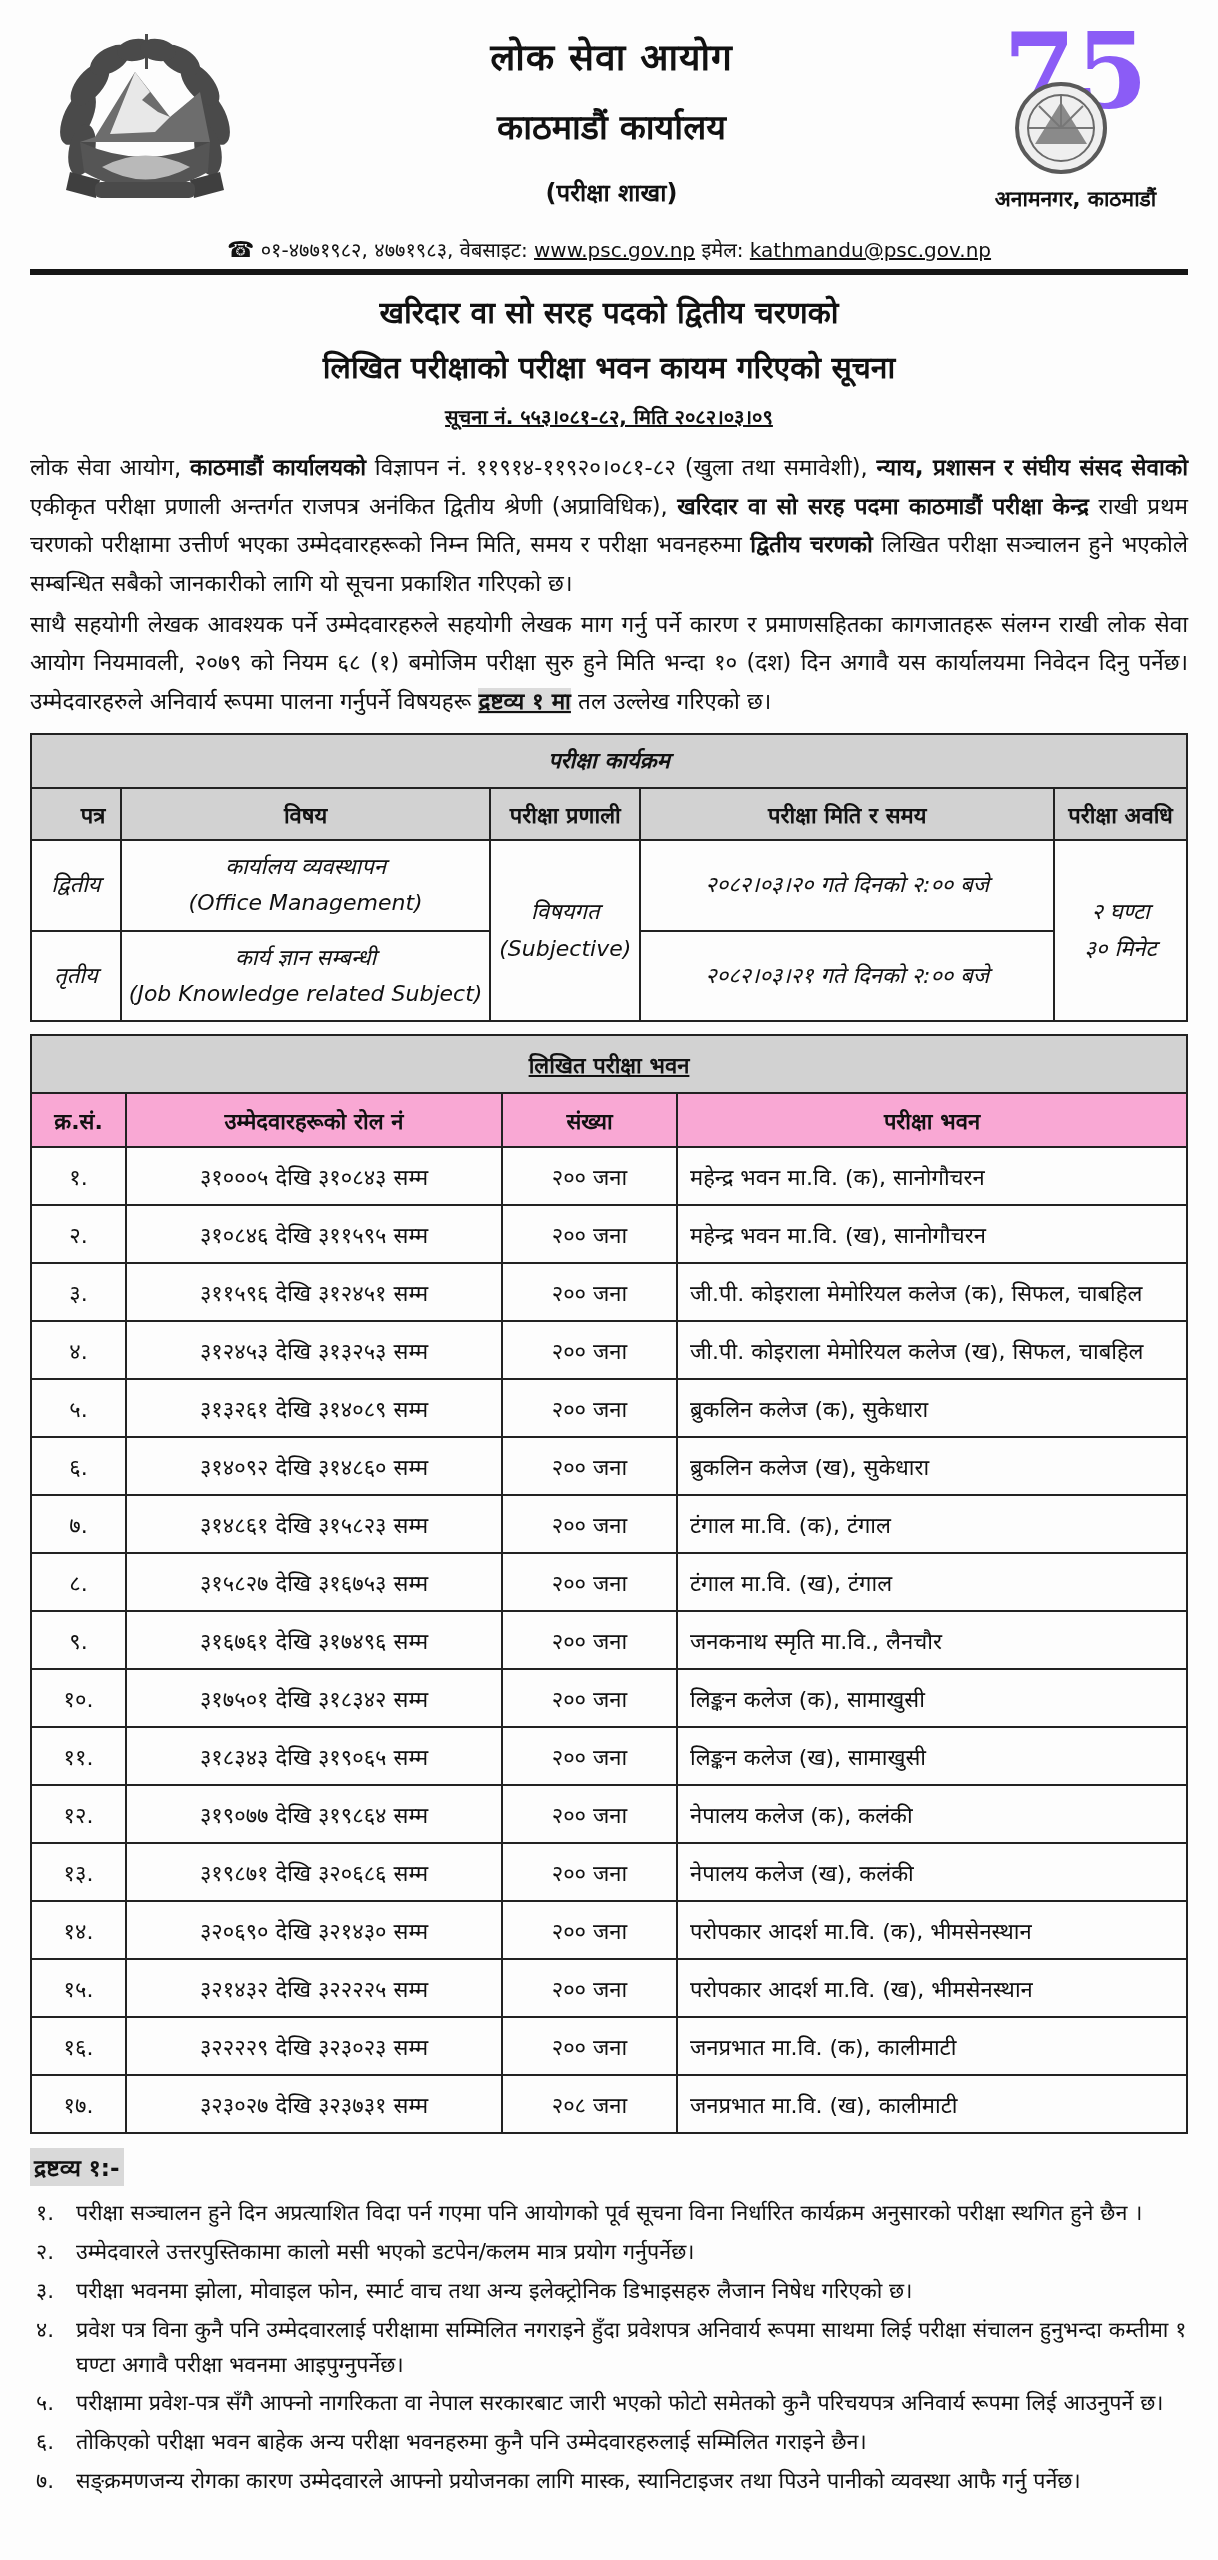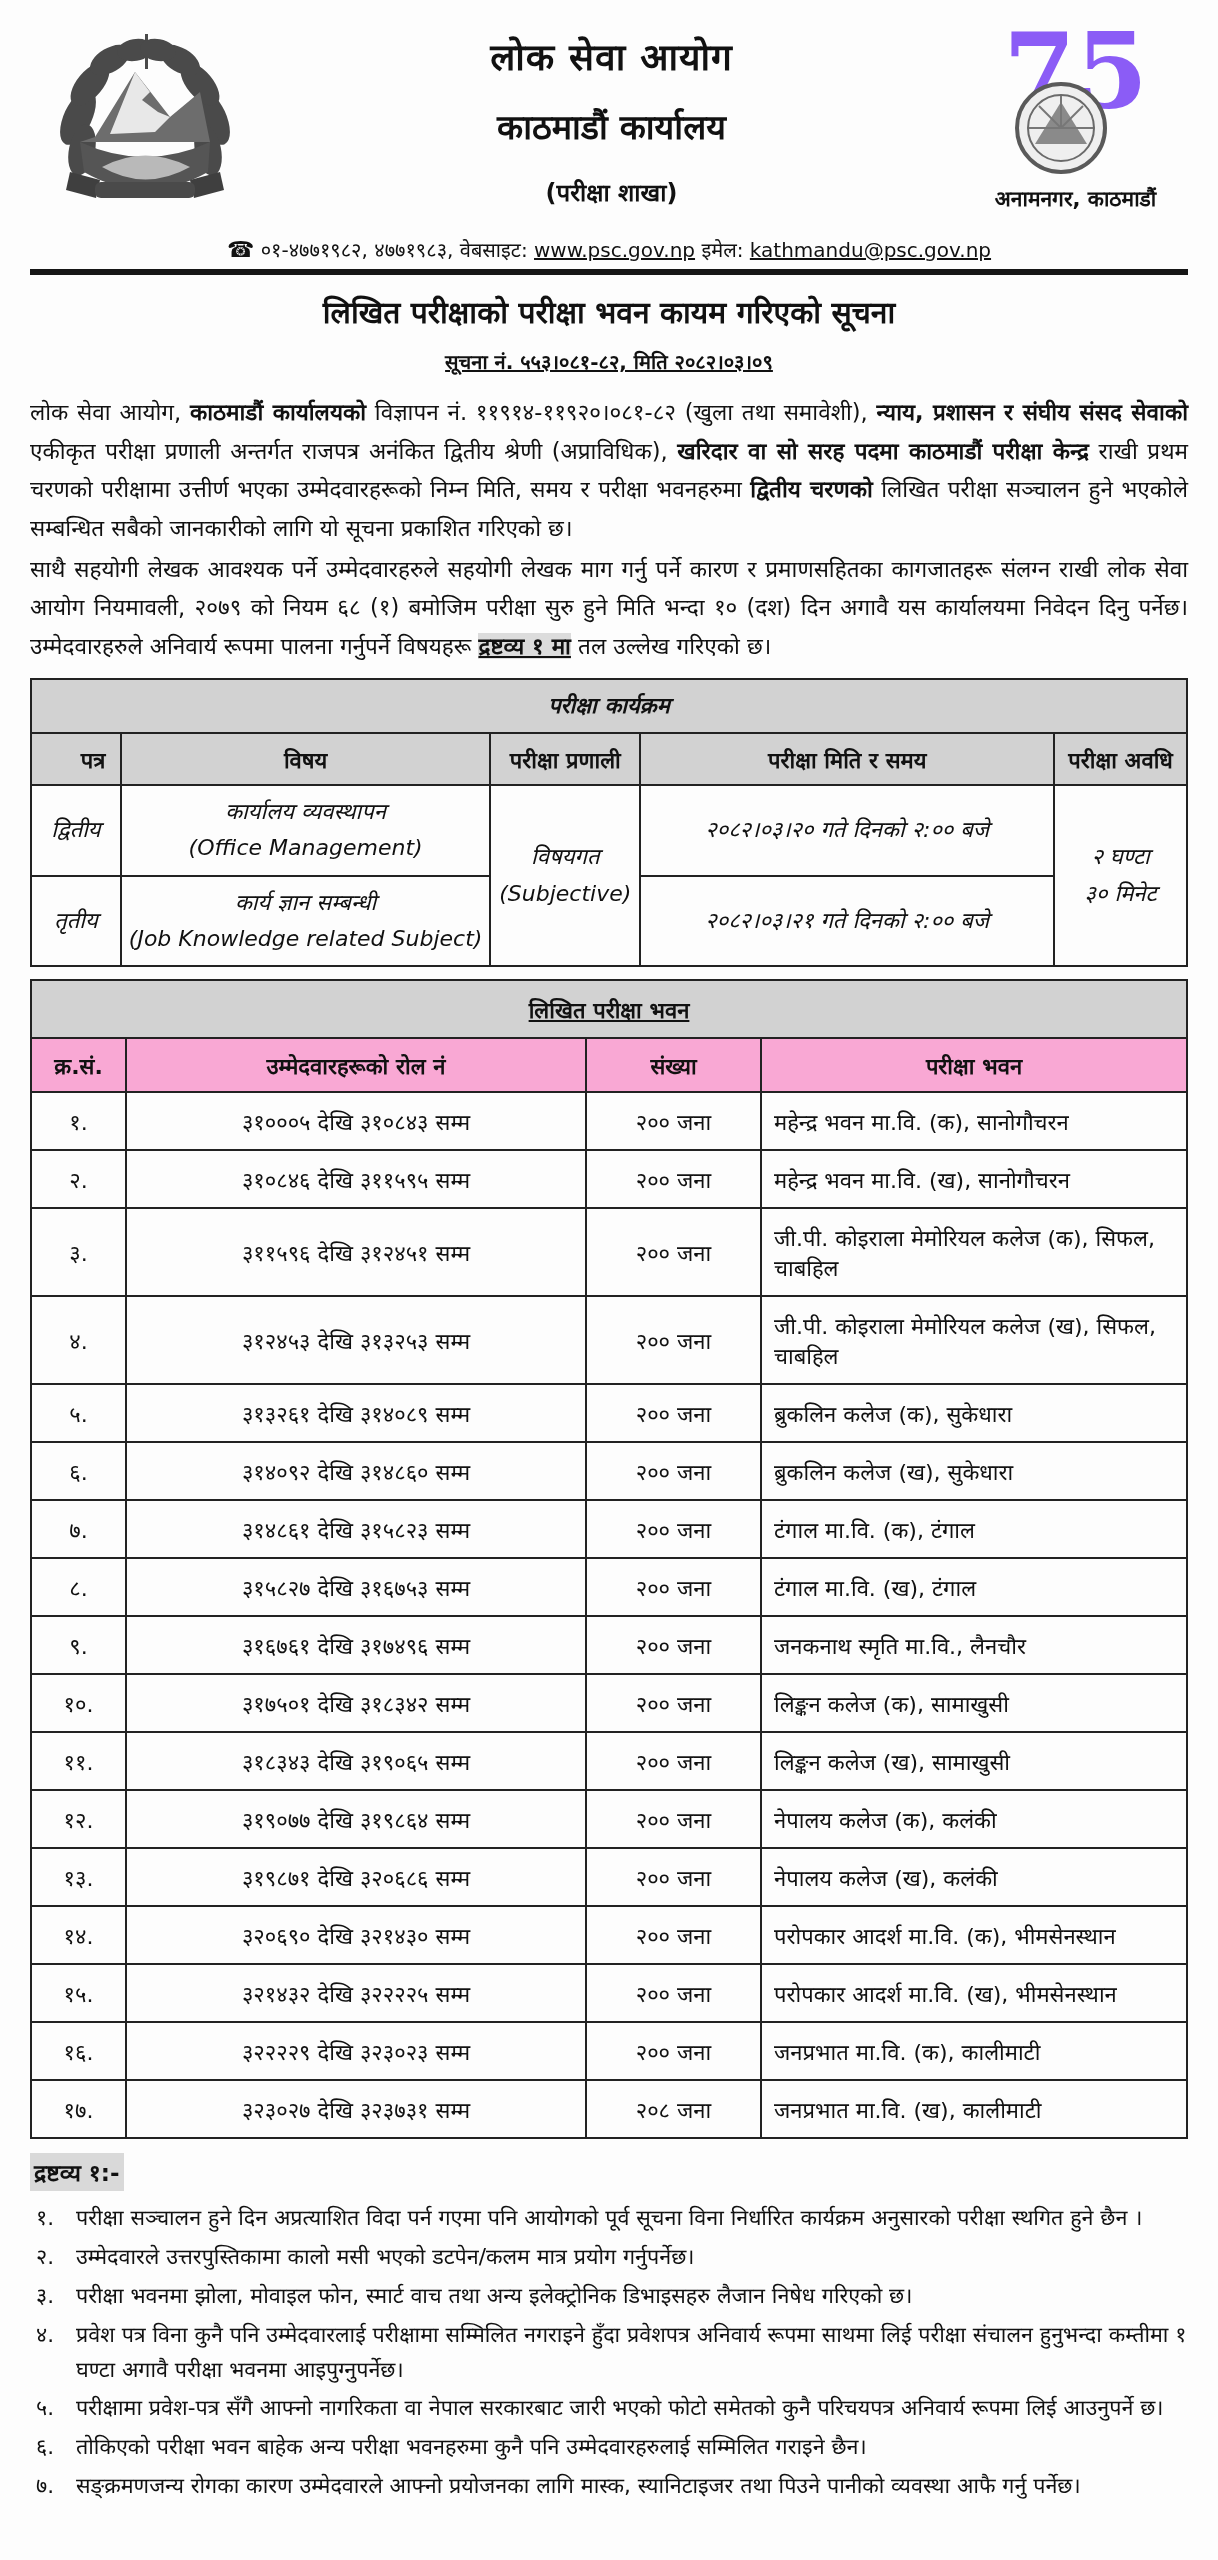--- a/index.html
+++ b/index.html
@@ -55,21 +55,21 @@
   .sched .c-subj  { width:370px; }
   .sched .c-sys   { width:150px; }
   .sched .c-dt    { width:415px; }
   .sched .c-dur   { width:133px; }
 
   
   .venue th { background:#f9a8d4; font-weight:bold; padding:11px 4px; }
   .venue td { padding:13px 4px; text-align:center; }
   .venue td.vc3 { text-align:left; padding-left:12px; }
   .venue .c-sn   { width:95px; }
-  .venue .c-roll { width:460px; }
+  .venue .c-roll { width:376px; }
   .venue .c-cnt  { width:175px; }
 
   
   .notes { margin-top:14px; }
   .notes-head {
     display:inline-block; background:#d9d9d9; font-size:23px; font-weight:bold;
     padding:3px 4px;
   }
   .notes-list { margin-top:10px; }
   .note-row { display:flex; font-size:21.5px; line-height:1.62; margin-top:4px; }
@@ -136,20 +136,21 @@
     <span>०१-४७७१९८२, ४७७१९८३,</span>
     <span>वेबसाइट:</span>
     <a href="#">www.psc.gov.np</a>
     <span>इमेल:</span>
     <a href="#">kathmandu@psc.gov.np</a>
   </div>
 
   <div class="rule"></div>
 
   <div class="title-block">
+    <div class="title-l1">खरिदार वा सो सरह पदको द्वितीय चरणको</div>
     <div class="title-l2">लिखित परीक्षाको परीक्षा भवन कायम गरिएको सूचना</div>
     <div class="notice-no">सूचना नं. ५५३।०८१-८२, मिति २०८२।०३।०९</div>
   </div>
 
   <div class="intro">
     <p><span>लोक सेवा आयोग, </span><span class="b">काठमाडौं कार्यालयको</span><span> विज्ञापन नं. ११९१४-११९२०।०८१-८२ (खुला तथा समावेशी), </span><span class="b">न्याय, प्रशासन र संघीय संसद सेवाको</span><span> एकीकृत परीक्षा प्रणाली अन्तर्गत राजपत्र अनंकित द्वितीय श्रेणी (अप्राविधिक), </span><span class="b">खरिदार वा सो सरह पदमा काठमाडौं परीक्षा केन्द्र</span><span> राखी प्रथम चरणको परीक्षामा उत्तीर्ण भएका उम्मेदवारहरूको निम्न मिति, समय र परीक्षा भवनहरुमा </span><span class="b">द्वितीय चरणको</span><span> लिखित परीक्षा सञ्चालन हुने भएकोले सम्बन्धित सबैको जानकारीको लागि यो सूचना प्रकाशित गरिएको छ।</span></p>
     <p><span>साथै सहयोगी लेखक आवश्यक पर्ने उम्मेदवारहरुले सहयोगी लेखक माग गर्नु पर्ने कारण र प्रमाणसहितका कागजातहरू संलग्न राखी लोक सेवा आयोग नियमावली, २०७९ को नियम ६८ (१) बमोजिम परीक्षा सुरु हुने मिति भन्दा १० (दश) दिन अगावै यस कार्यालयमा निवेदन दिनु पर्नेछ। उम्मेदवारहरुले अनिवार्य रूपमा पालना गर्नुपर्ने विषयहरू </span><span class="hl">द्रष्टव्य १ मा</span><span> तल उल्लेख गरिएको छ।</span></p>
   </div>
 
   <table class="tbl sched">

